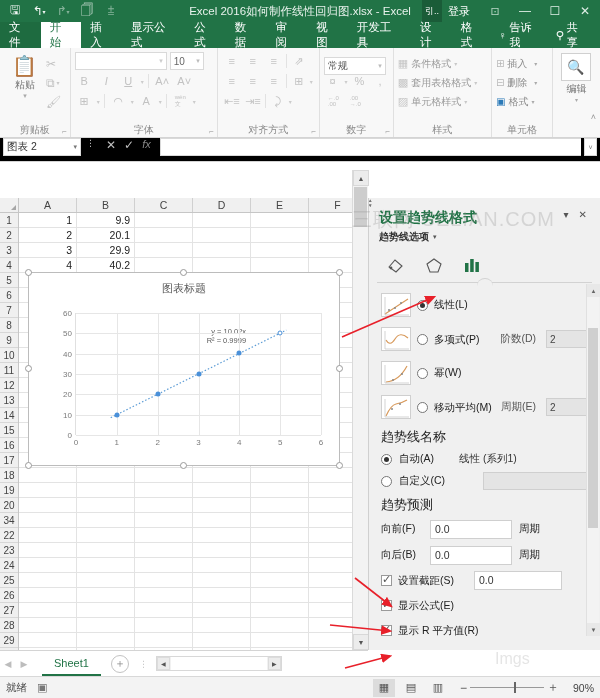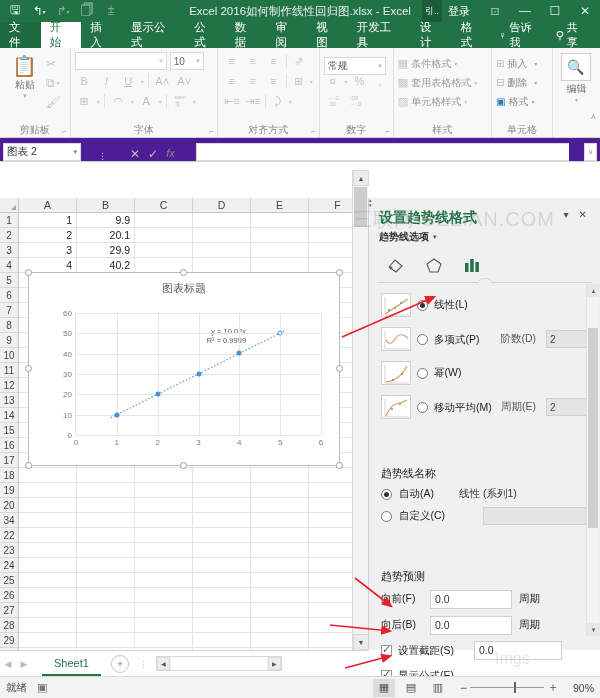--- a/index.html
+++ b/index.html
@@ -65,21 +65,21 @@
   .stylerow .ic { color:#c6c6c6; font-size:11px; }
 
   .cellgrp { width:62px; }
   .cellrow { display:flex; align-items:center; gap:3px; height:19px; color:#8c8c8c; font-size:10px; }
 
   .editgrp { width:48px; align-items:center; }
   .editbox { width:30px; height:28px; border:1px solid #d0d0d0; background:#fff; display:flex; align-items:center; justify-content:center; color:#2b579a; font-size:14px; margin:2px auto 0; }
   .ribcollapse { position:absolute; right:4px; bottom:15px; color:#999; font-size:9px; }
 
   
-  .fbar { height:24px; background:#4c1d95; border-bottom:1px solid #d4d4d4; display:flex; align-items:flex-end; padding:0 3px; gap:15px; }
+  .fbar { height:24px; background:#000000; border-bottom:1px solid #d4d4d4; display:flex; align-items:flex-start; padding:0 3px; gap:3px; }
   .namebox { width:78px; height:18px; border:1px solid #d9d9d9; background:#fff; display:flex; align-items:center; justify-content:space-between; padding:0 3px; font-size:10.5px; color:#333; }
   .fbdots { color:#bbb; font-size:9px; padding:0 2px; }
   .fbicons { display:flex; gap:8px; padding:0 6px; color:#c0c0c0; font-size:12px; }
   .fbicons .fx { color:#888; font-style:italic; font-size:11px; }
   .finput { flex:1; height:18px; border:1px solid #d9d9d9; border-right:none; background:#fff; }
   .fbcaret { width:13px; height:18px; border:1px solid #d9d9d9; background:#fff; display:flex; align-items:center; justify-content:center; font-size:7px; color:#777; }
 
   
   .sheetwrap { position:absolute; left:0; top:198px; width:368px; height:452px; background:#fff; overflow:hidden; }
   .colhdr { display:flex; height:15px; background:#f0f0f0; border-bottom:1px solid #c6c6c6; }
@@ -122,21 +122,21 @@
   .opts { padding:2px 12px 0 12px; }
   .optrow { display:flex; align-items:center; height:34px; gap:6px; }
   .thumb { width:30px; height:24px; border:1px solid #cfcfcf; background:#fff; position:relative; overflow:hidden; flex:none; }
   .radio { width:11px; height:11px; border-radius:50%; border:1px solid #767676; background:#fff; position:relative; flex:none; }
   .radio.on:after { content:""; position:absolute; left:2px; top:2px; width:5px; height:5px; border-radius:50%; background:#333; }
   .olabel { font-size:10.5px; color:#222; flex:none; }
   .sublabel { font-size:10.5px; color:#555; margin-left:auto; }
   .spin { width:42px; height:18px; background:#e4e4e4; border:1px solid #cfcfcf; display:flex; align-items:center; justify-content:space-between; padding:0 3px; font-size:10px; color:#444; margin-left:4px; flex:none; }
   .spin .arrows { display:flex; flex-direction:column; font-size:5px; color:#777; line-height:5px; }
 
-  .sec-title { font-size:11px; color:#222; padding:4px 12px 2px;margin-top:38px; }
+  .sec-title { font-size:13px; color:#222; padding:4px 12px 2px; }
   .namerow { display:flex; align-items:center; height:22px; padding:0 12px; gap:7px; }
   .nm-val { font-size:10.5px; color:#333; }
   .nm-input { flex:1; height:18px; background:#e4e4e4; border:1px solid #cfcfcf; margin-left:auto; max-width:105px; }
   .fcrow { display:flex; align-items:center; height:26px; padding:0 12px; gap:7px; }
   .fclabel { font-size:10.5px; color:#222; width:42px; }
   .fcinput { width:82px; height:19px; background:#fff; border:1px solid #cfcfcf; font-size:10.5px; color:#333; padding:0 4px; line-height:17px; }
   .fcunit { font-size:10.5px; color:#222; }
   .cbrow { display:flex; align-items:center; height:25px; padding:0 12px; gap:6px; }
   .cb { width:11px; height:11px; border:1px solid #9a9a9a; background:#fff; position:relative; flex:none; }
   .cb.on:after { content:"✓"; position:absolute; left:0px; top:-3px; font-size:11px; color:#555; }

